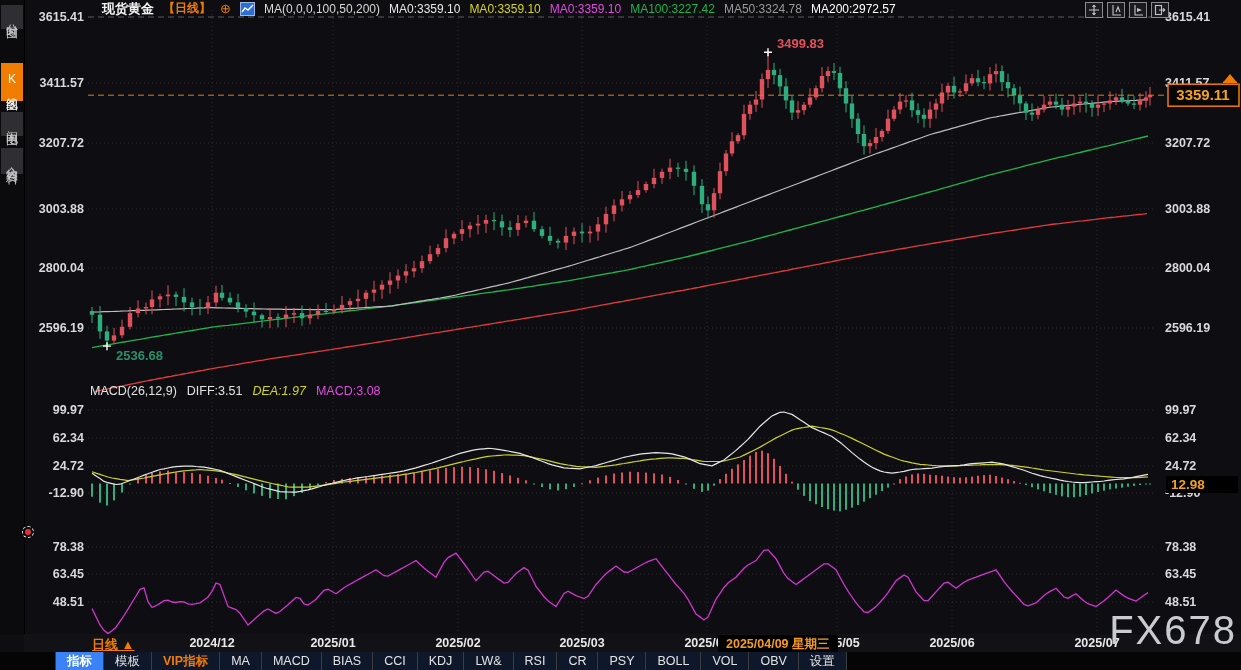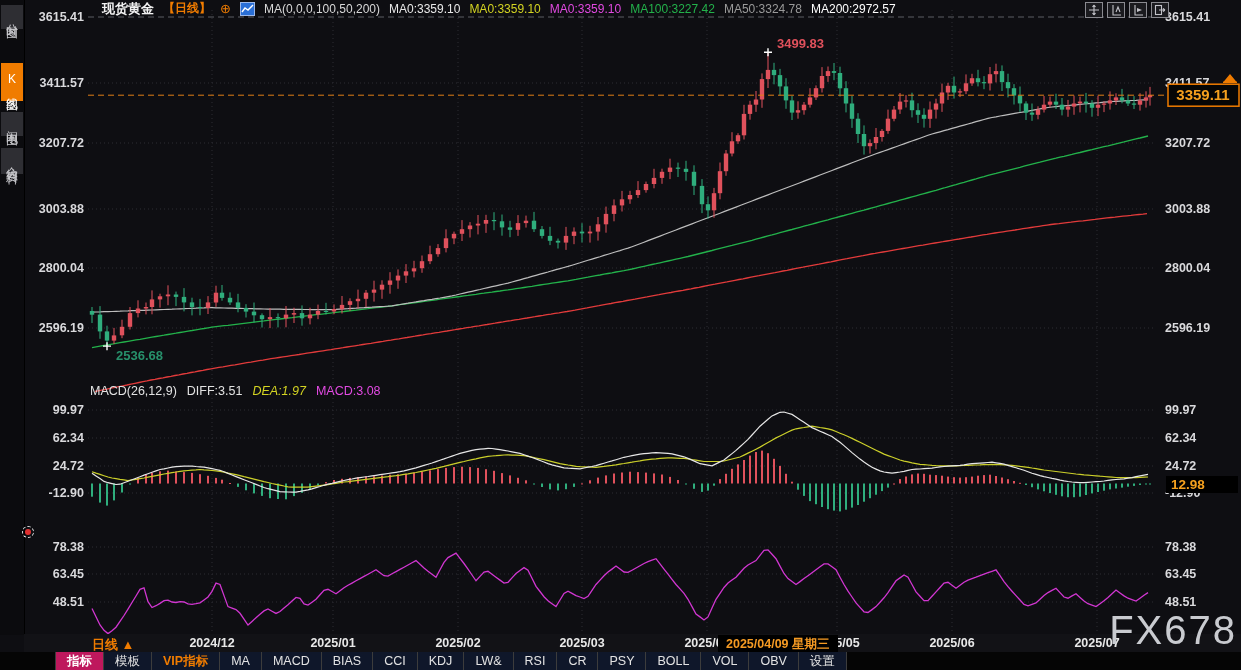--- a/index.html
+++ b/index.html
@@ -39,21 +39,21 @@
   .dlab{position:absolute;top:2px;transform:translateX(-50%);color:#e8e8e8;font-weight:bold;font-size:12.5px;}
   #dtip{position:absolute;left:694px;top:1px;background:#000;color:#f59a23;font-weight:bold;
         font-size:12.5px;padding:1px 8px;z-index:7;}
 
   
   #toolbar{position:absolute;left:0;right:0;top:652px;height:18px;background:#050505;z-index:6;}
   #tbitems{position:absolute;left:55px;top:0;height:18px;display:flex;}
   .tb{color:#e3e3e3;font-size:12.5px;padding:1px 11px;border-right:1px solid #3c3c3c;cursor:pointer;
       background:#0f172a;white-space:nowrap;line-height:16px;}
   .tb.first{border-left:1px solid #3c3c3c;}
-  .tb.active{background:#be185d;color:#fff;font-weight:bold;}
+  .tb.active{background:#3b82f6;color:#fff;font-weight:bold;}
   .tb.vip{color:#f07c00;font-weight:bold;}
 
   #wm{position:absolute;right:4px;top:608px;font-size:40px;font-weight:normal;color:#c9cbd0;
       letter-spacing:2px;z-index:5;}
 
   
   #rsigear{position:absolute;left:22px;top:526px;width:12px;height:12px;z-index:5;cursor:pointer;}
   #rsigear .ring{position:absolute;inset:0;border:1px dashed #e8e8e8;border-radius:50%;}
   #rsigear .dot{position:absolute;left:3px;top:3px;width:6px;height:6px;background:#e03030;border-radius:50%;}
 
@@ -654,21 +654,21 @@
     <span class="c-yel">DEA:1.97</span>
     <span class="c-mag">MACD:3.08</span>
   </div>
 
   <div id="rsigear">
       <span class="ring"></span>
       <span class="dot"></span>
     </div>
 
   <div id="dateaxis">
-    <div id="period" style="left:68px;">日线 ▲</div>
+    <div id="period" style="left:68px;text-decoration:underline;">日线 ▲</div>
     <div id="dlabs">
         <span class="dlab" style="left: 188px;">2024/12</span>
         <span class="dlab" style="left: 309px;">2025/01</span>
         <span class="dlab" style="left: 434px;">2025/02</span>
         <span class="dlab" style="left: 558px;">2025/03</span>
         <span class="dlab" style="left: 683px;">2025/04</span>
         <span class="dlab" style="left: 813px;">2025/05</span>
         <span class="dlab" style="left: 928px;">2025/06</span>
         <span class="dlab" style="left: 1073px;">2025/07</span>
       </div>

